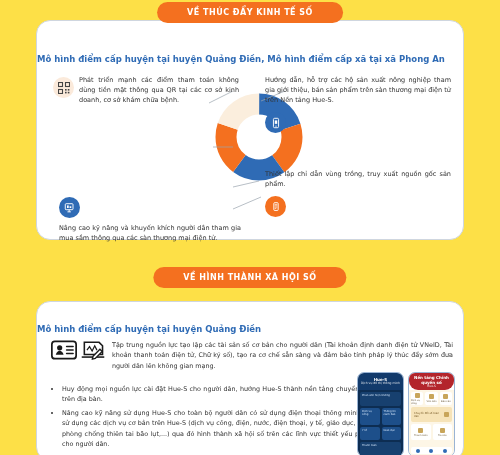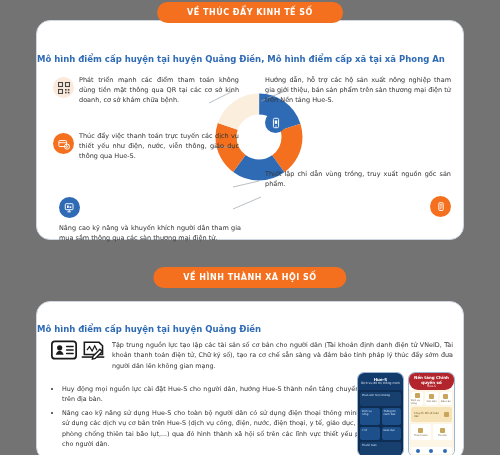--- a/index.html
+++ b/index.html
@@ -6,21 +6,21 @@
   html, body {
     margin: 0; padding: 0;
     width: 500px; height: 455px;
     background: #fdfaf2;
     font-family: "DejaVu Sans", "Liberation Sans", sans-serif;
     overflow: hidden;
   }
   .page {
     position: relative;
     width: 500px; height: 455px;
-    background: #737373;
+    background: #fde047;
   }
 
   
   .section {
     position: absolute;
     background: #ffffff;
     border: 1px solid #cfd6df;
     border-radius: 14px;
   }
   .pill {
@@ -81,21 +81,21 @@
     color: #333333;
     text-align: justify;
   }
   .itxt.r { text-align: justify; }
 
   
   #i1 { left: 16px;  top: 6px;   width: 186px; }
   #i2 { left: 16px;  top: 62px;  width: 186px; }
   #i3 { left: 22px;  top: 126px; width: 182px; flex-direction: column; }
   #i4 { left: 228px; top: 6px;   width: 186px; }
-  #i5 { left: 228px; top: 100px; width: 186px; align-items: flex-end; }
+  #i5 { left: 228px; top: 100px; width: 186px; }
 
   
   #donut {
     position: absolute;
     left: 174px; top: 20px;
     width: 96px; height: 96px;
   }
   #donut svg { display: block; }
 
   
@@ -223,31 +223,20 @@
             <rect x="0.5" y="7.5" width="4" height="4" fill="none" stroke="#444" stroke-width="1.1"></rect>
             <rect x="7" y="7" width="1.6" height="1.6" fill="#444"></rect>
             <rect x="9.8" y="7" width="1.6" height="1.6" fill="#444"></rect>
             <rect x="7" y="9.8" width="1.6" height="1.6" fill="#444"></rect>
             <rect x="9.8" y="9.8" width="1.6" height="1.6" fill="#444"></rect>
           </svg>
         </span>
         <span class="itxt">Phát triển mạnh các điểm tham toán không dùng tiền mặt thông qua QR tại các cơ sở kinh doanh, cơ sở khám chữa bệnh.</span>
       </div>
 
-      <div class="item" id="i2">
-        <span class="bubble orange">
-          <svg width="12" height="12" viewBox="0 0 14 14">
-            <rect x="1" y="3" width="9" height="7" rx="1" fill="none" stroke="#fff" stroke-width="1.1"></rect>
-            <path d="M1 5.5 H10" stroke="#fff" stroke-width="1"></path>
-            <circle cx="10.5" cy="10" r="3" fill="none" stroke="#fff" stroke-width="1.1"></circle>
-            <path d="M9 10 l1.2 1.2 L12 9" stroke="#fff" stroke-width="1.1" fill="none"></path>
-          </svg>
-        </span>
-        <span class="itxt">Thúc đẩy việc thanh toán trực tuyến các dịch vụ thiết yếu như điện, nước, viễn thông, giáo dục thông qua Hue-S.</span>
-      </div>
 
       <div class="item" id="i3">
         <span class="bubble blue">
           <svg width="12" height="12" viewBox="0 0 14 14">
             <rect x="1.5" y="2" width="9" height="7" rx="1" fill="none" stroke="#fff" stroke-width="1.1"></rect>
             <path d="M4 11.5 H8" stroke="#fff" stroke-width="1.1"></path>
             <path d="M6 9 V11.5" stroke="#fff" stroke-width="1.1"></path>
             <rect x="3.5" y="4" width="2" height="3" fill="#fff"></rect>
             <rect x="6.5" y="5" width="2" height="2" fill="#fff"></rect>
           </svg>

